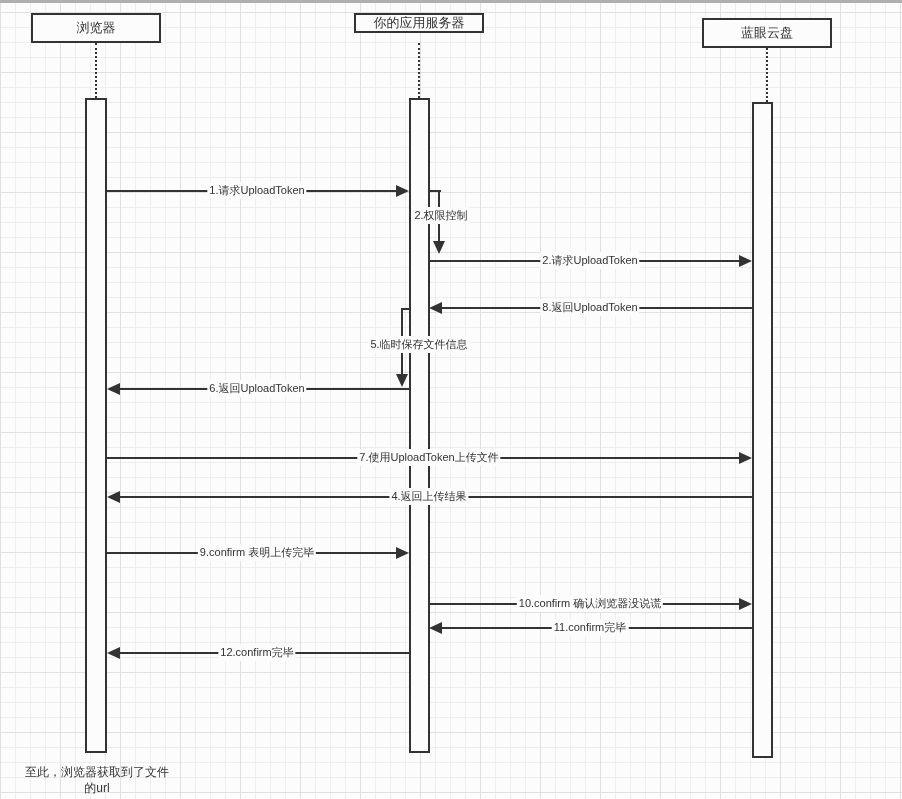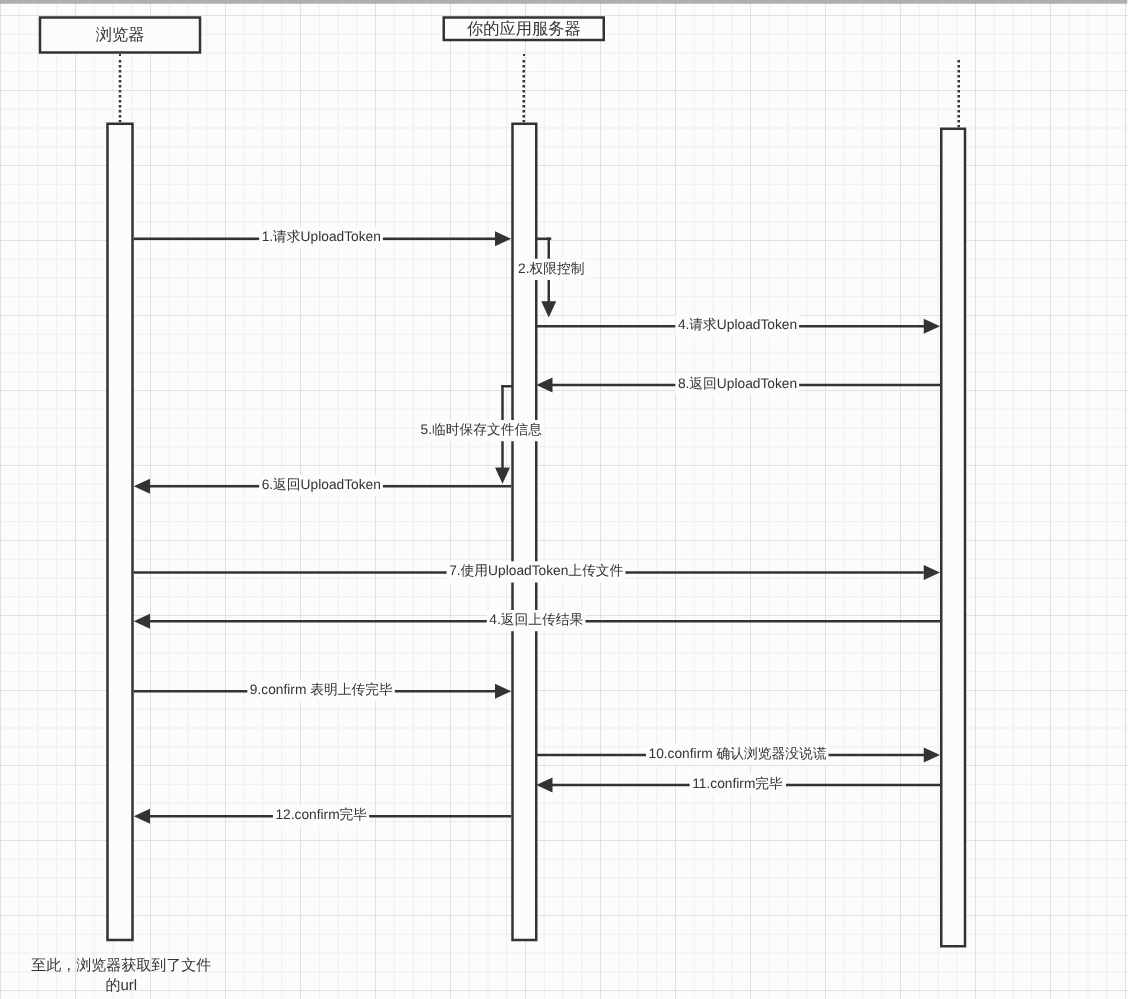--- a/index.html
+++ b/index.html
@@ -41,20 +41,23 @@
 
 <div class="canvas">
   <div class="topstrip"></div>
 
   <div class="actor-box" style="left:31px;top:13px;width:130px;height:30px">
     <span>浏览器</span>
   </div>
   <div class="actor-box" style="left:354px;top:13px;width:130px;height:20px">
     <span>你的应用服务器</span>
   </div>
+  <div class="actor-box" style="left:702px;top:18px;width:130px;height:30px">
+    <span>蓝眼云盘</span>
+  </div>
 
   <div class="dotted" style="left:95px;top:43px;height:55px"></div>
   <div class="dotted" style="left:418px;top:43px;height:55px"></div>
   <div class="dotted" style="left:766px;top:48px;height:54px"></div>
 
   <div class="bar" style="left:85px;top:98px;width:22px;height:655px"></div>
   <div class="bar" style="left:409px;top:98px;width:21px;height:655px"></div>
   <div class="bar" style="left:752px;top:102px;width:21px;height:656px"></div>
 
   <div>
@@ -66,34 +69,34 @@
   <div>
     <div class="hline" style="left:429px;top:190px;width:12px"></div>
     <div class="vline" style="left:438px;top:190px;height:53px"></div>
     <div class="head-d" style="left:433px;top:241px"></div>
     <div class="mlabel" style="left:441px;top:207px">2.权限控制</div>
   </div>
 
   <div>
     <div class="hline" style="left:429px;top:260px;width:312px"></div>
     <div class="head-r" style="left:739px;top:255px"></div>
-    <div class="mlabel" style="left:590px;top:252px">4.请求UploadToken</div>
+    <div class="mlabel" style="left:590px;top:252px">2.请求UploadToken</div>
   </div>
 
   <div>
     <div class="head-l" style="left:429px;top:302px"></div>
     <div class="hline" style="left:440px;top:307px;width:312px"></div>
     <div class="mlabel" style="left:590px;top:299px">8.返回UploadToken</div>
   </div>
 
   <div>
     <div class="hline" style="left:401px;top:308px;width:9px"></div>
     <div class="vline" style="left:401px;top:308px;height:68px"></div>
     <div class="head-d" style="left:396px;top:374px"></div>
-    <div class="mlabel" style="left:385px;top:336px">5.临时保存文件信息</div>
+    <div class="mlabel" style="left:419px;top:336px">5.临时保存文件信息</div>
   </div>
 
   <div>
     <div class="head-l" style="left:107px;top:383px"></div>
     <div class="hline" style="left:118px;top:388px;width:291px"></div>
     <div class="mlabel" style="left:257px;top:380px">6.返回UploadToken</div>
   </div>
 
   <div>
     <div class="hline" style="left:107px;top:457px;width:632px"></div>

